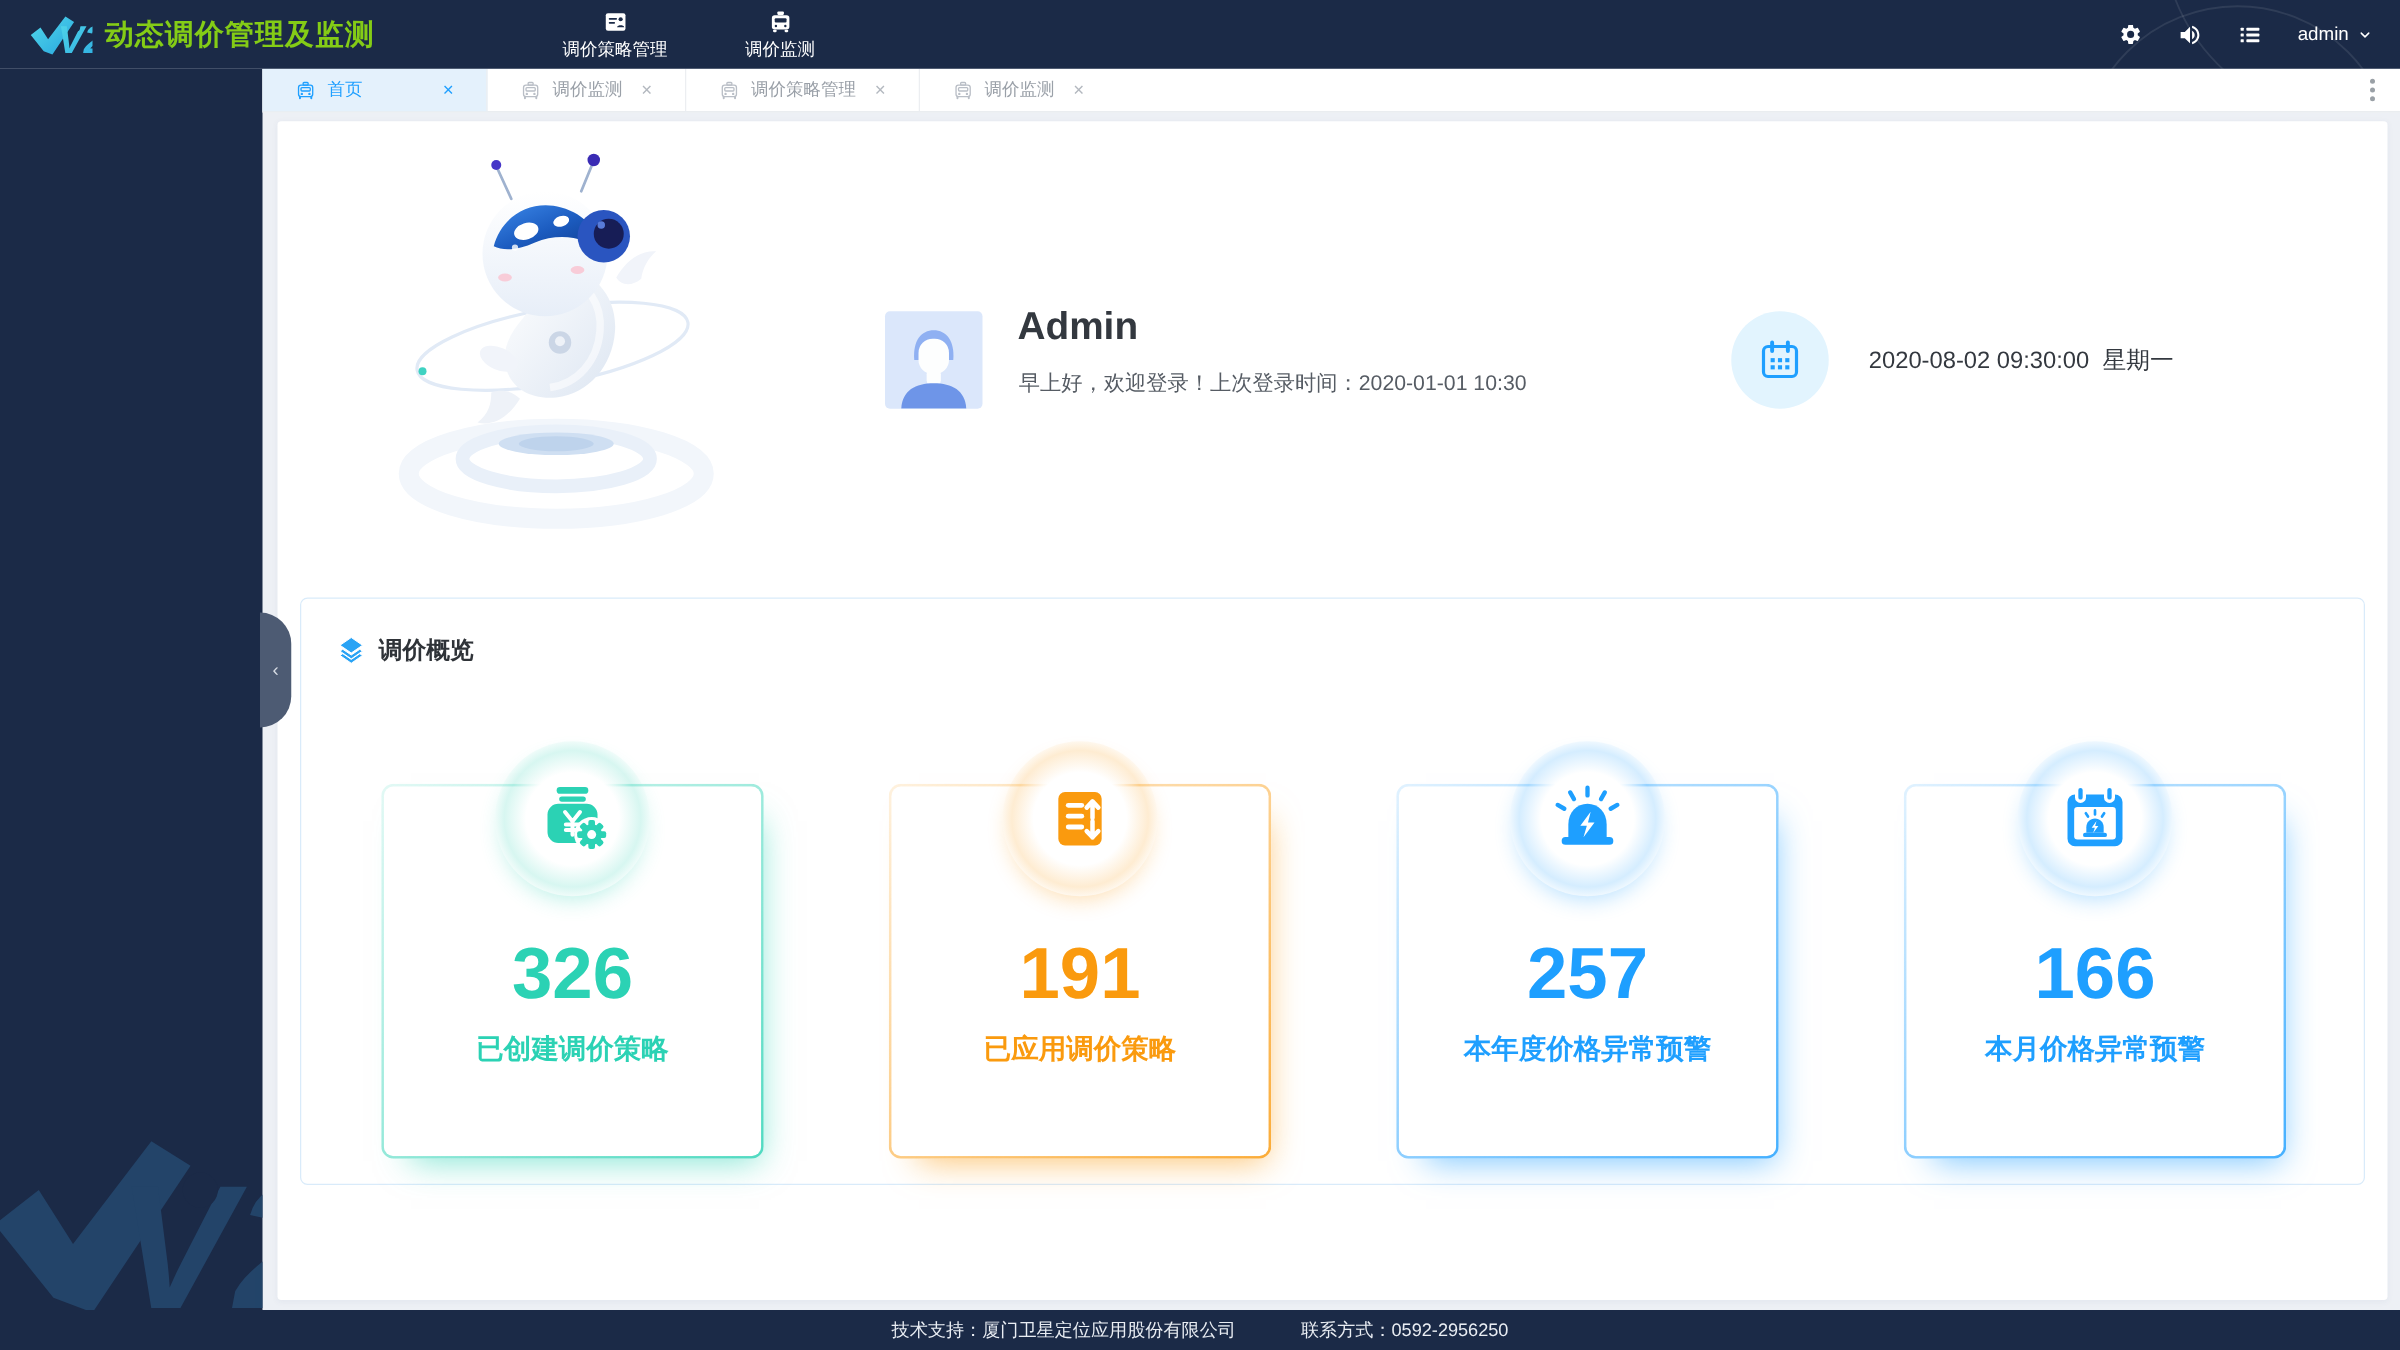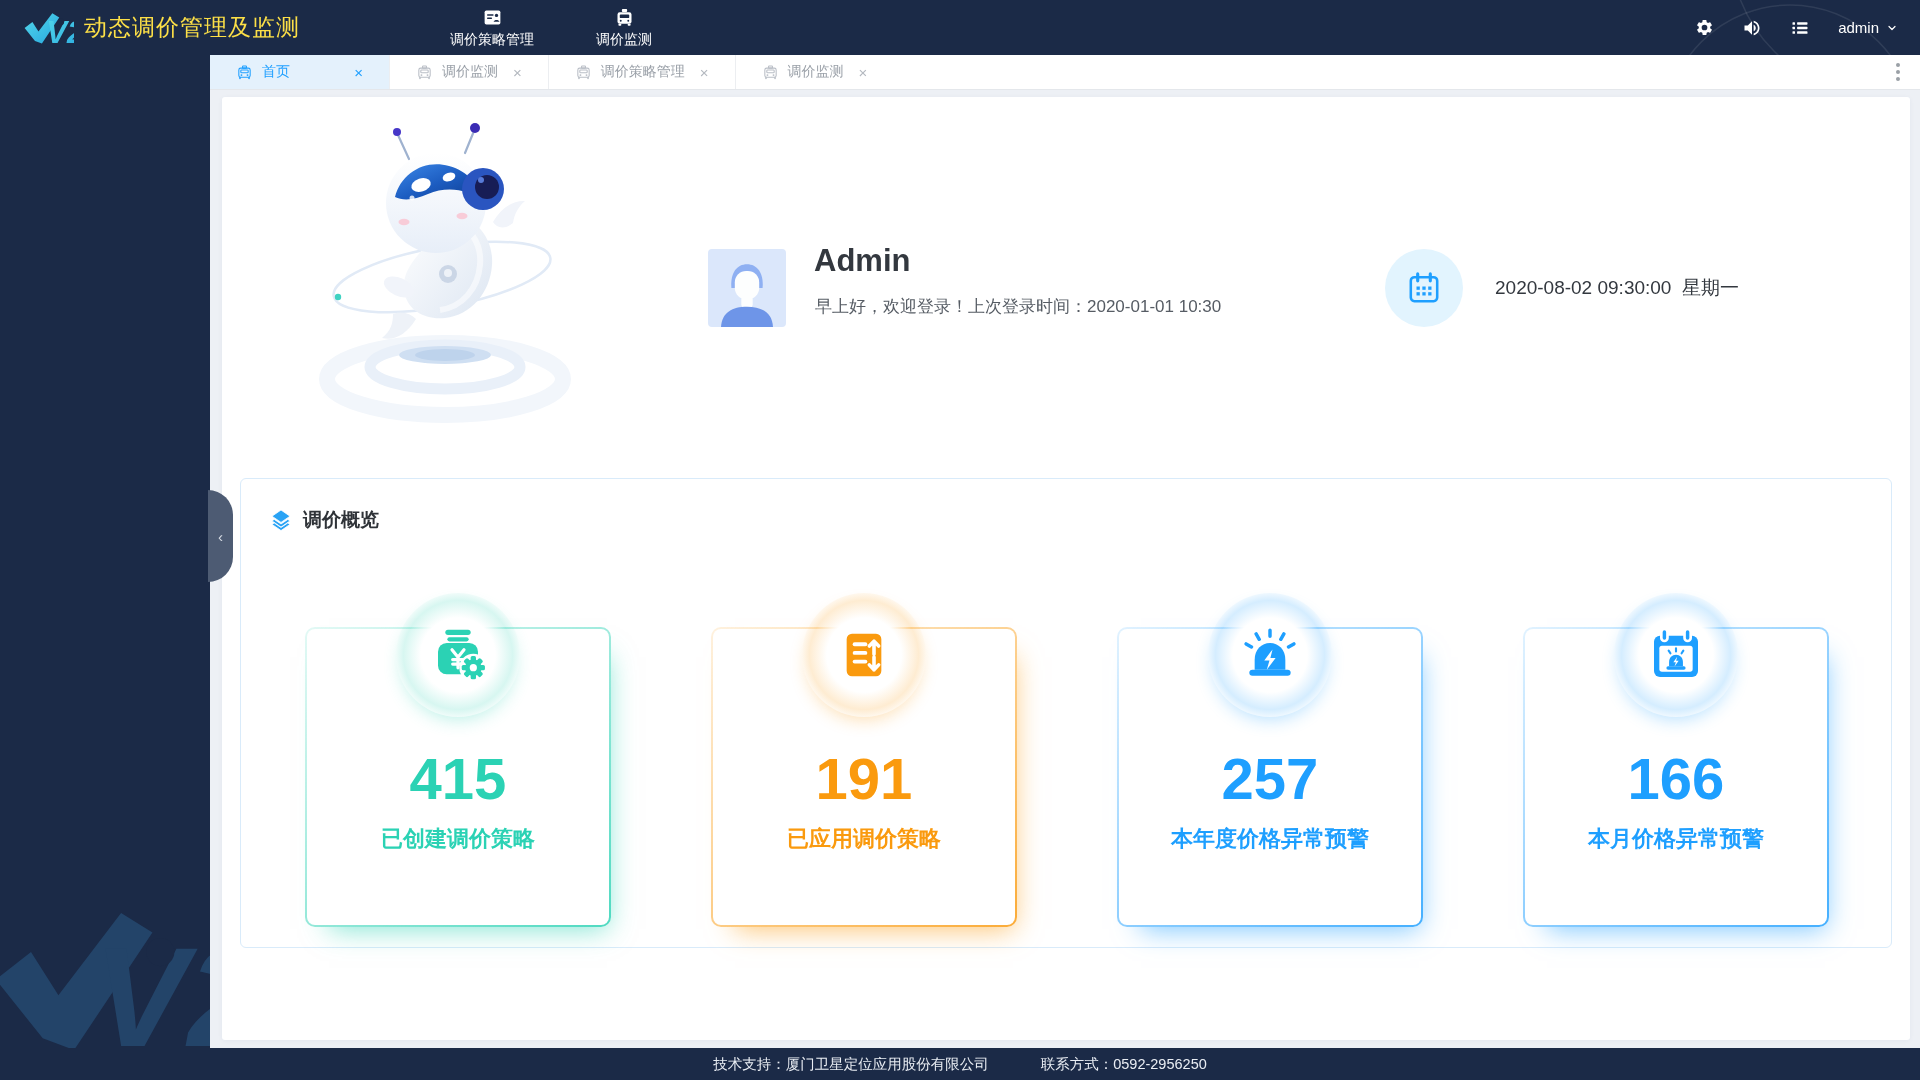--- a/index.html
+++ b/index.html
@@ -3,21 +3,21 @@
 <meta charset="utf-8">
 <style>
   * { margin:0; padding:0; box-sizing:border-box; }
   body { background:#000; font-family:"Liberation Sans","DejaVu Sans",sans-serif; }
   .screen { position:relative; width:1920px; height:1080px; overflow:hidden; background:#edf0f5; }
 
   
   .topbar { position:absolute; left:0; top:0; right:0; height:55px; background:#1b2a47;
             display:flex; align-items:center; padding:0 22px; z-index:6; }
   .brand { display:flex; align-items:center; gap:10px; }
-  .app-title { color:#fde047; font-size:23px; font-weight:normal; letter-spacing:1px; white-space:nowrap; }
+  .app-title { color:#84cc16; font-size:23px; font-weight:bold; letter-spacing:1px; white-space:nowrap; }
   .main-nav { display:flex; gap:62px; margin-left:150px; }
   .nav-item { display:flex; flex-direction:column; align-items:center; gap:3px; color:#fff;
               font-size:14px; cursor:pointer; }
   .nav-item svg { display:block; }
   .topbar-right { margin-left:auto; display:flex; align-items:center; gap:28px; position:relative; z-index:2;}
   .tb-icon { cursor:pointer; display:flex; align-items:center; }
   .user-menu { display:flex; align-items:center; gap:7px; color:#fff; font-size:15px; cursor:pointer; }
   .deco-arcs { position:absolute; right:0; top:0; height:55px; width:560px; pointer-events:none; }
 
   
@@ -325,21 +325,21 @@
                   <rect x="-8.7" y="-2" width="17.4" height="4" rx="1.2"></rect>
                   <rect x="-8.7" y="-2" width="17.4" height="4" rx="1.2" transform="rotate(45)"></rect>
                   <rect x="-8.7" y="-2" width="17.4" height="4" rx="1.2" transform="rotate(90)"></rect>
                   <rect x="-8.7" y="-2" width="17.4" height="4" rx="1.2" transform="rotate(135)"></rect>
                   <circle r="6.2"></circle>
                 </g>
                 <circle r="2.7" fill="#fff"></circle>
               </g>
             </svg>
           </div>
-          <div class="stat-value">415</div>
+          <div class="stat-value">326</div>
           <div class="stat-label">已创建调价策略</div>
         </div>
 
         <div class="stat-card" style="--c: #fa9a0e; background: linear-gradient(rgb(255, 255, 255), rgb(255, 255, 255)) padding-box padding-box, linear-gradient(140deg, rgba(250, 154, 14, 0.133) 0%, rgb(250, 154, 14) 125%) border-box border-box; box-shadow: rgba(250, 154, 14, 0.6) 10px 16px 26px -14px;">
           <div class="icon-circle" style="background: radial-gradient(closest-side, rgb(255, 255, 255) 60%, rgba(250, 154, 14, 0.19) 88%, rgba(250, 154, 14, 0.07) 100%); box-shadow: rgba(250, 154, 14, 0.333) 0px 8px 18px -6px;">
             <svg width="64" height="64" viewBox="0 0 48 48" fill="currentColor">
               <rect x="11" y="8" width="26" height="32" rx="4"></rect>
               <g fill="#fff">
                 <rect x="15.5" y="14.5" width="11" height="2.9" rx="1.45"></rect>
                 <rect x="15.5" y="21" width="11" height="2.9" rx="1.45"></rect>

